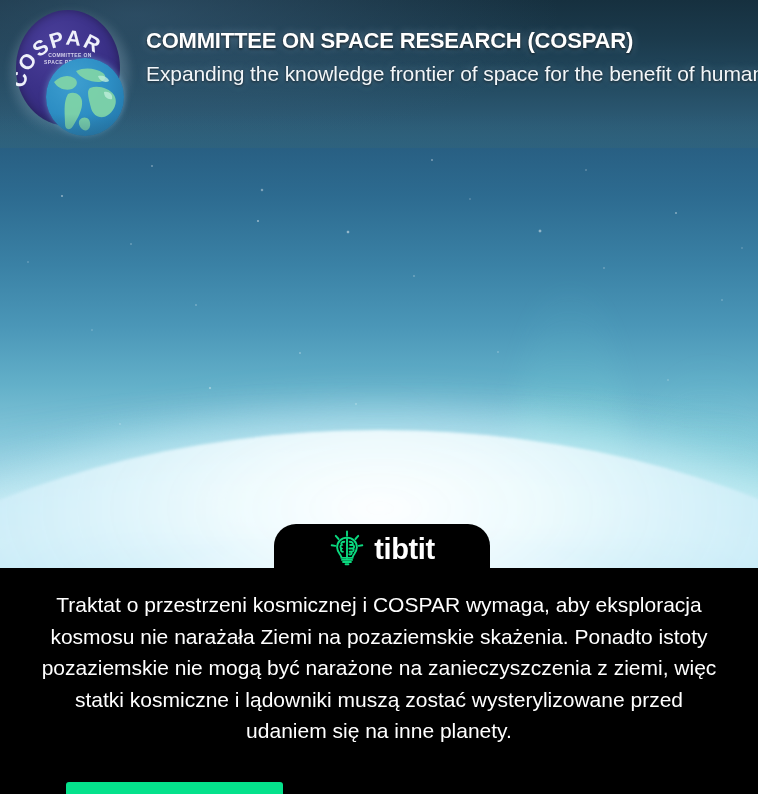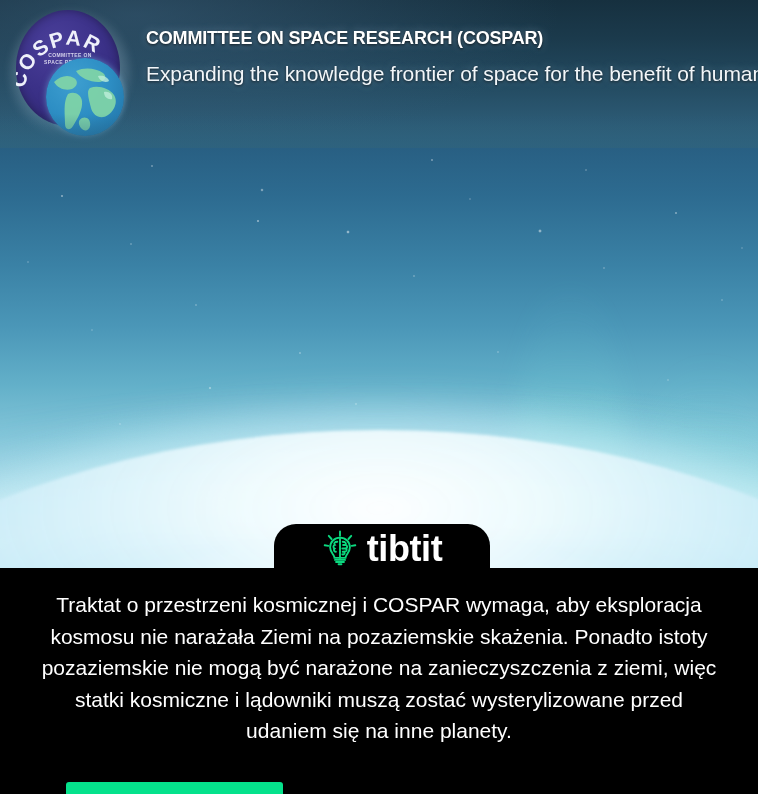--- a/index.html
+++ b/index.html
@@ -194,21 +194,21 @@
     overflow: hidden;
     background: radial-gradient(circle at 36% 30%, #3e9fd0 0%, #2d8ec4 48%, #1f6ea0 100%);
     box-shadow: 0 0 6px rgba(120,190,230,.55);
   }
 
   .banner-title {
     position: absolute;
     left: 146px;
     top: 28px;
     color: #ffffff;
-    font-size: 18px;
+    font-size: 22px;
     font-weight: bold;
     letter-spacing: -0.2px;
     white-space: nowrap;
     text-shadow: 0 1px 3px rgba(0,0,0,.75), 0 0 9px rgba(170,205,230,.45);
   }
   .banner-sub {
     position: absolute;
     left: 146px;
     top: 62px;
     color: #f2f6f9;
@@ -229,21 +229,21 @@
     background: #000;
     border-radius: 22px 22px 0 0;
     display: flex;
     align-items: center;
     justify-content: center;
     gap: 9px;
   }
   .brand-bulb { width: 36px; height: 36px; display: block; }
   .brand-word {
     color: #ffffff;
-    font-size: 36px;
+    font-size: 29px;
     font-weight: bold;
     letter-spacing: -0.4px;
     line-height: 1;
     margin-top: 2px;
   }
 
   .card-body {
     position: absolute;
     left: 0;
     top: 568px;

